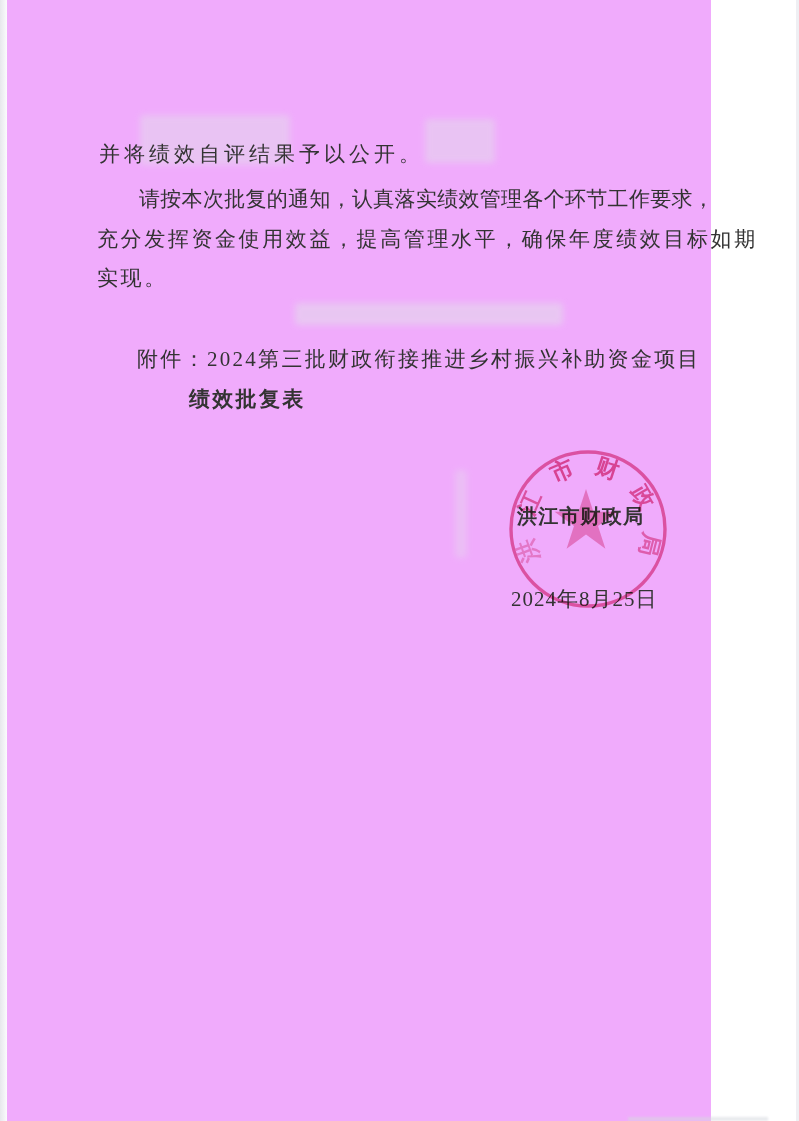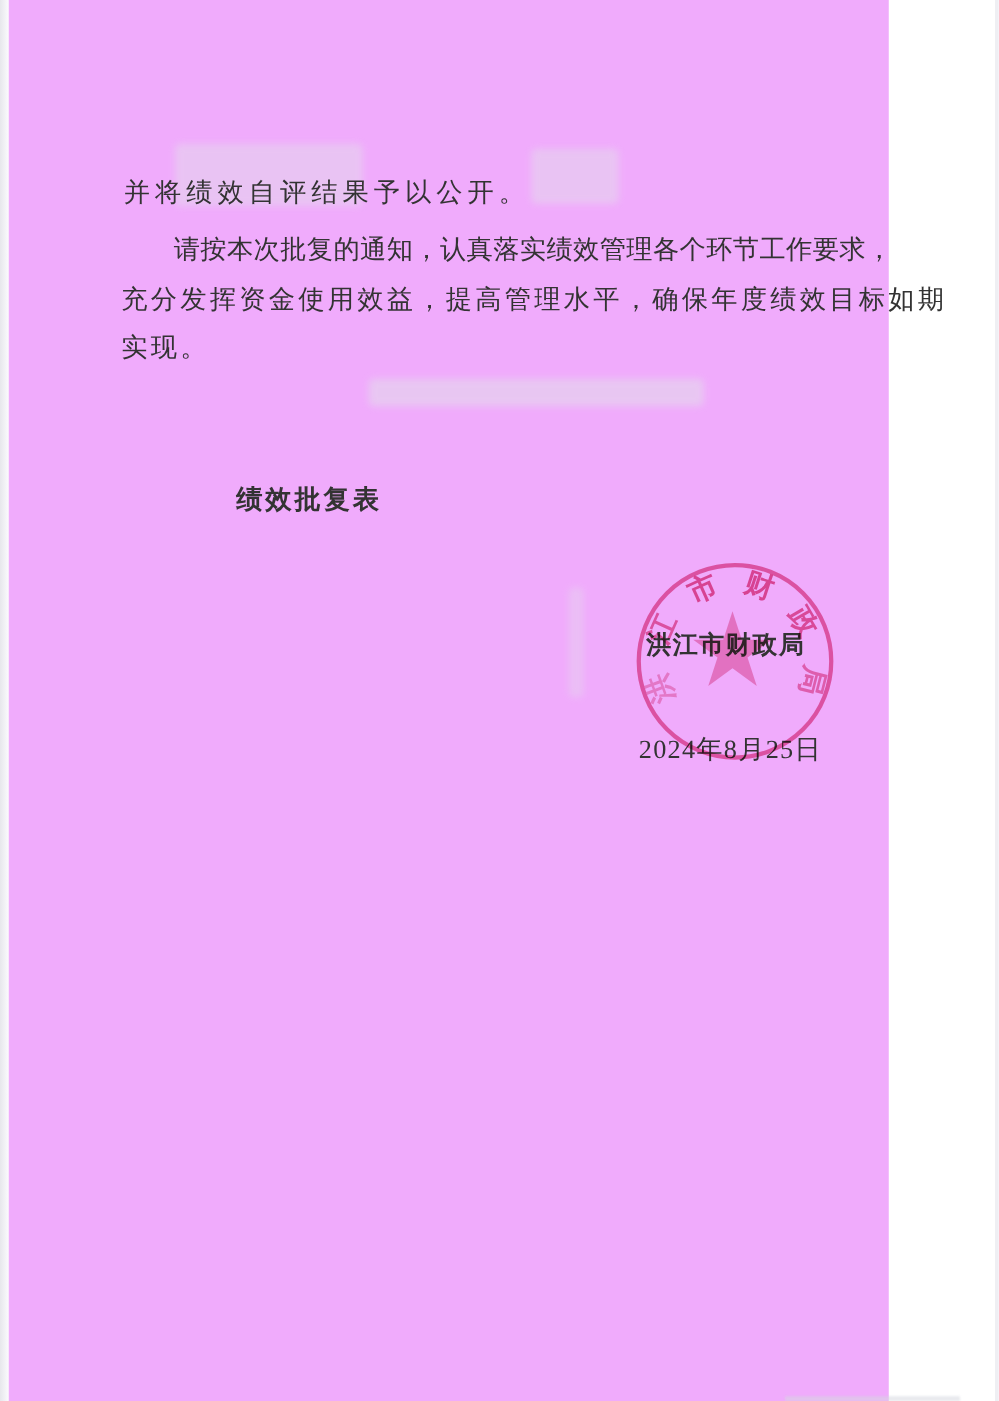--- a/index.html
+++ b/index.html
@@ -75,20 +75,21 @@
   <div class="smudge s1"></div>
   <div class="smudge s2"></div>
   <div class="smudge s3"></div>
   <div class="smudge s4"></div>
 
   <div class="tline l1">并将绩效自评结果予以公开。</div>
   <div class="tline l3">充分发挥资金使用效益，提高管理水平，确保年度绩效目标如期</div>
   <div class="tline l2">请按本次批复的通知，认真落实绩效管理各个环节工作要求，</div>
   <div class="tline l4">实现。</div>
 
+  <div class="tline a1">附件：2024第三批财政衔接推进乡村振兴补助资金项目</div>
   <div class="tline a2">绩效批复表</div>
 
   <div class="tline sig-agency">洪江市财政局</div>
   <div class="tline sig-date">2024年8月25日</div>
 
   <div class="seal">
     <svg width="170" height="172" viewBox="0 0 170 172">
 
       <circle cx="85" cy="85" r="77" fill="none" stroke="#e3538a" stroke-width="3.4" opacity="0.78"></circle>
 

